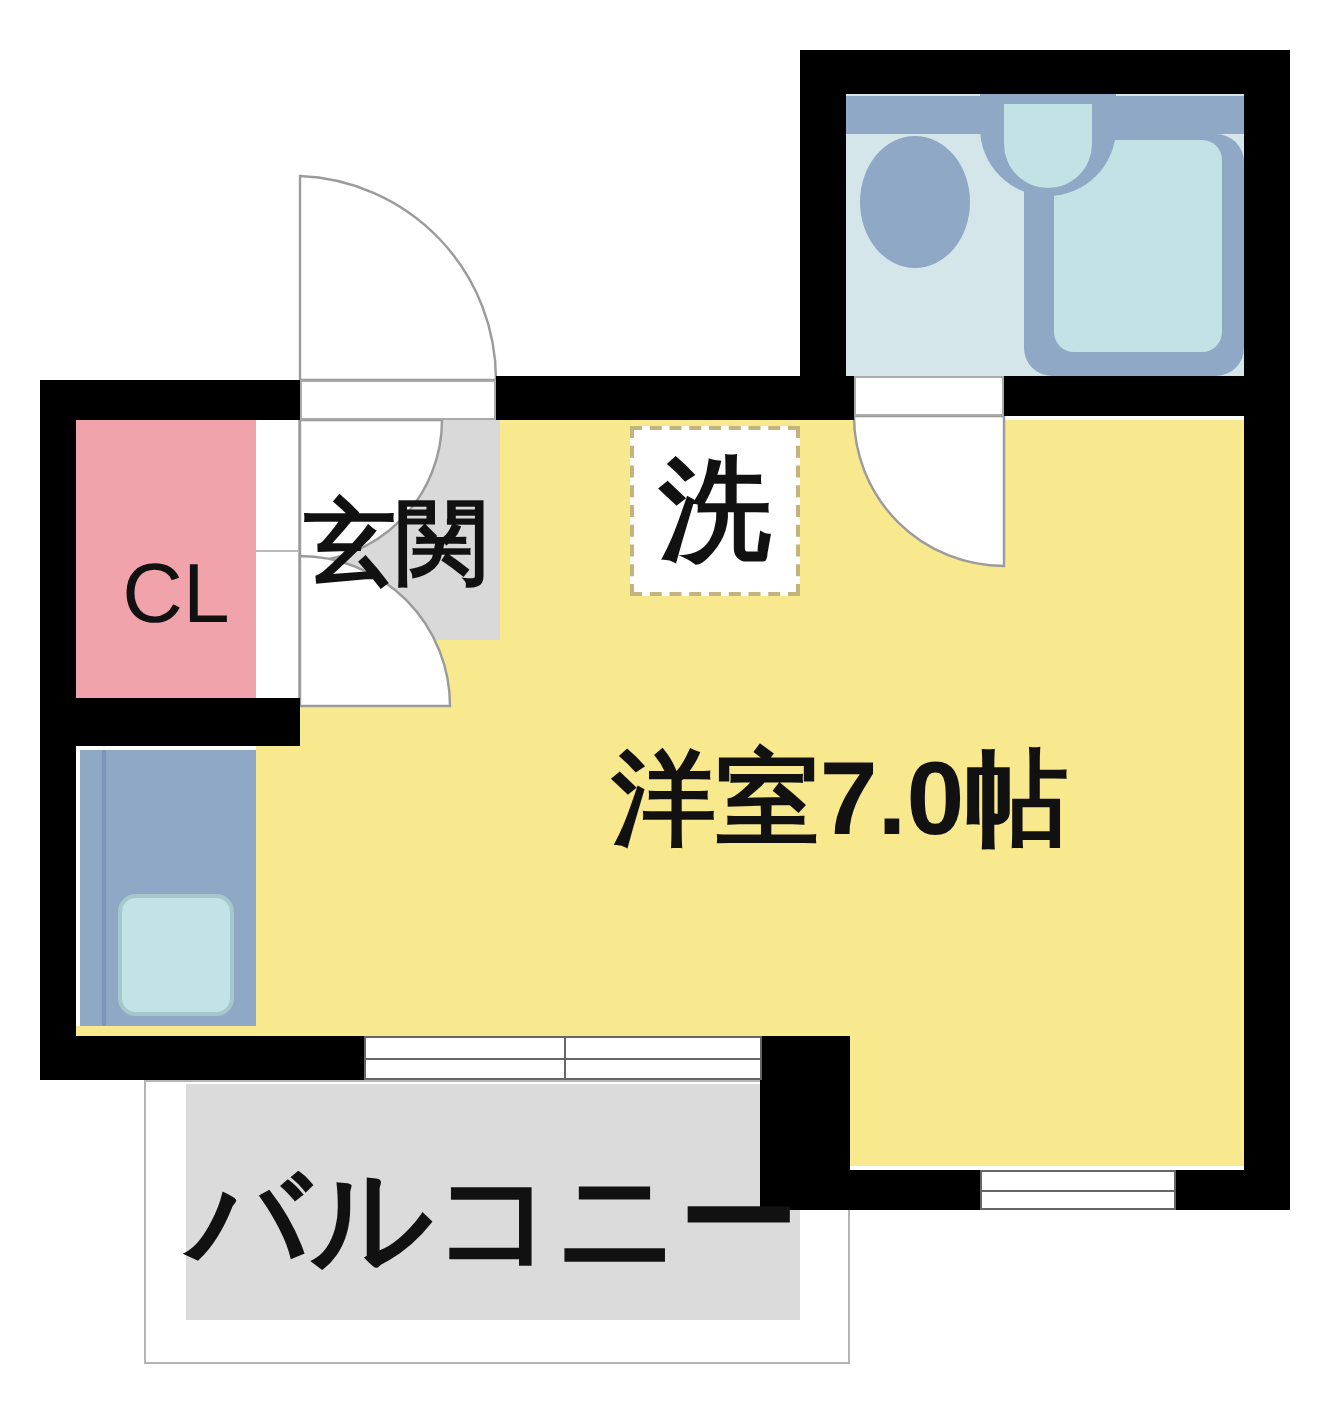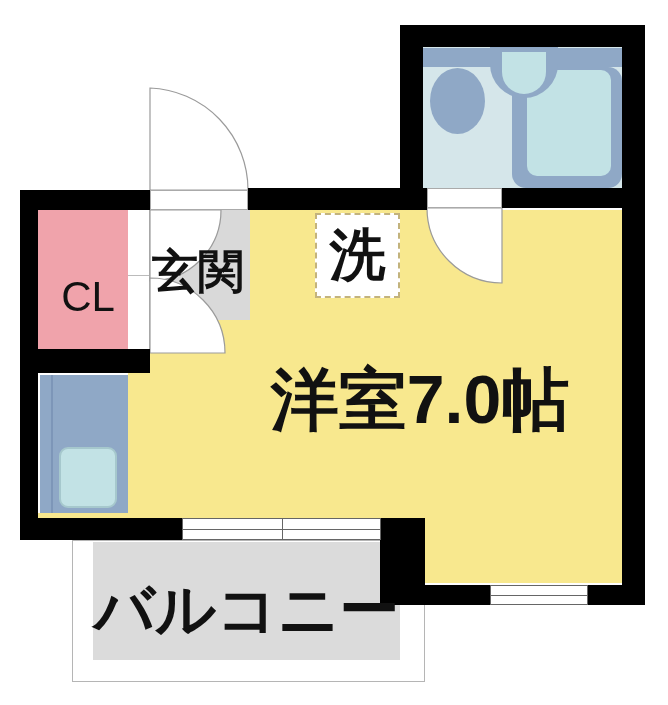--- a/index.html
+++ b/index.html
@@ -85,16 +85,16 @@
   <div class="window" style="left:490px;top:585px;width:98px;height:20px;">
     <div class="winline-h"></div>
   </div>
 
   <div class="abs" style="left:315px;top:213px;width:85px;height:85px;background:#ffffff;border:2px dashed #c3b37d;box-sizing:border-box;display:flex;align-items:center;justify-content:center;">
     <span class="label" style="position:static;font-size:56px;">洗</span>
   </div>
 
   <div class="label" style="left:38px;top:272px;width:100px;height:50px;font-size:42px;font-weight:500;">CL</div>
   <div class="label" style="left:148px;top:244px;width:100px;height:55px;font-size:46px;">玄関</div>
-  <div class="label" style="left:230px;top:356px;width:380px;height:88px;font-size:68px;">洋室7.0帖</div>
+  <div class="label" style="left:230px;top:356px;width:380px;height:88px;font-size:52px;">洋室7.0帖</div>
   <div class="label" style="left:93px;top:588px;width:307px;height:44px;font-size:60px;">バルコニー</div>
 
 </div>
 
 </body></html>

